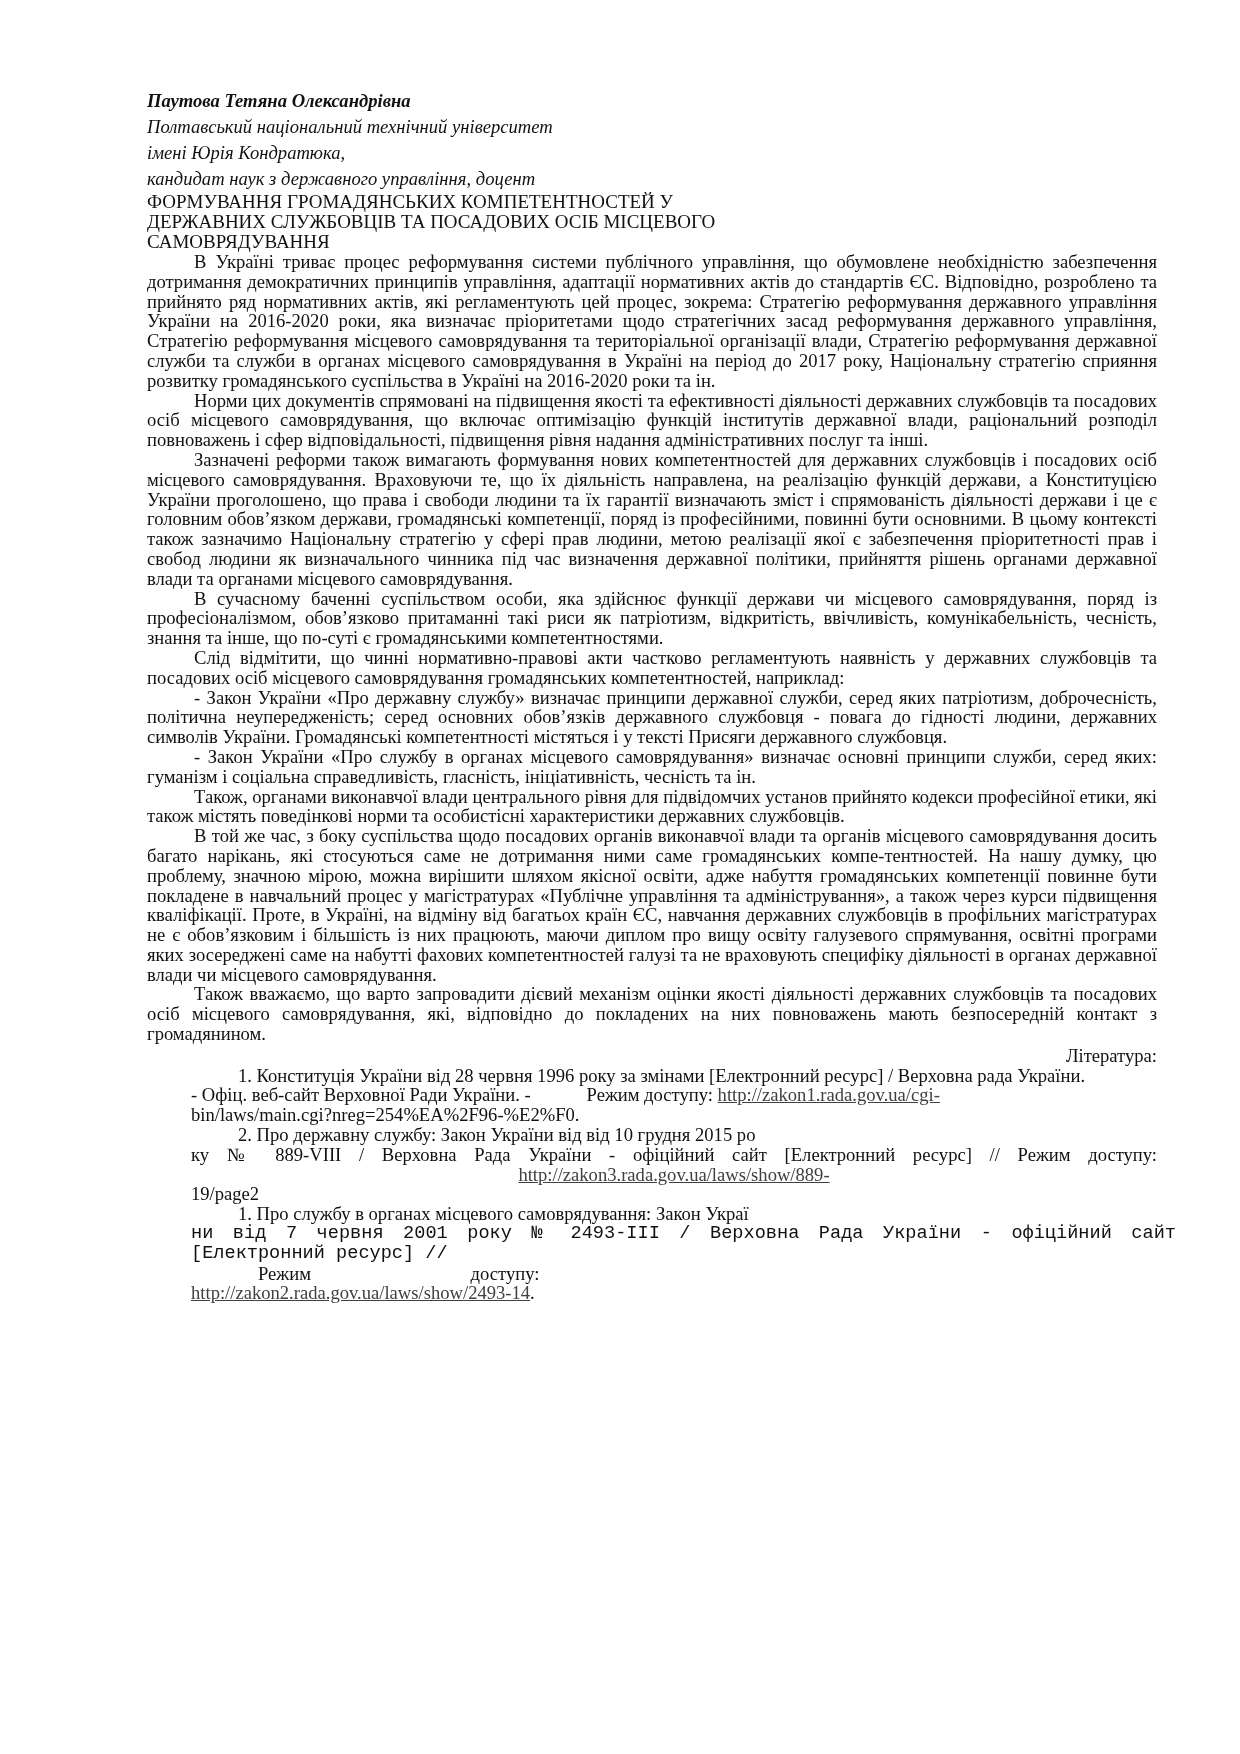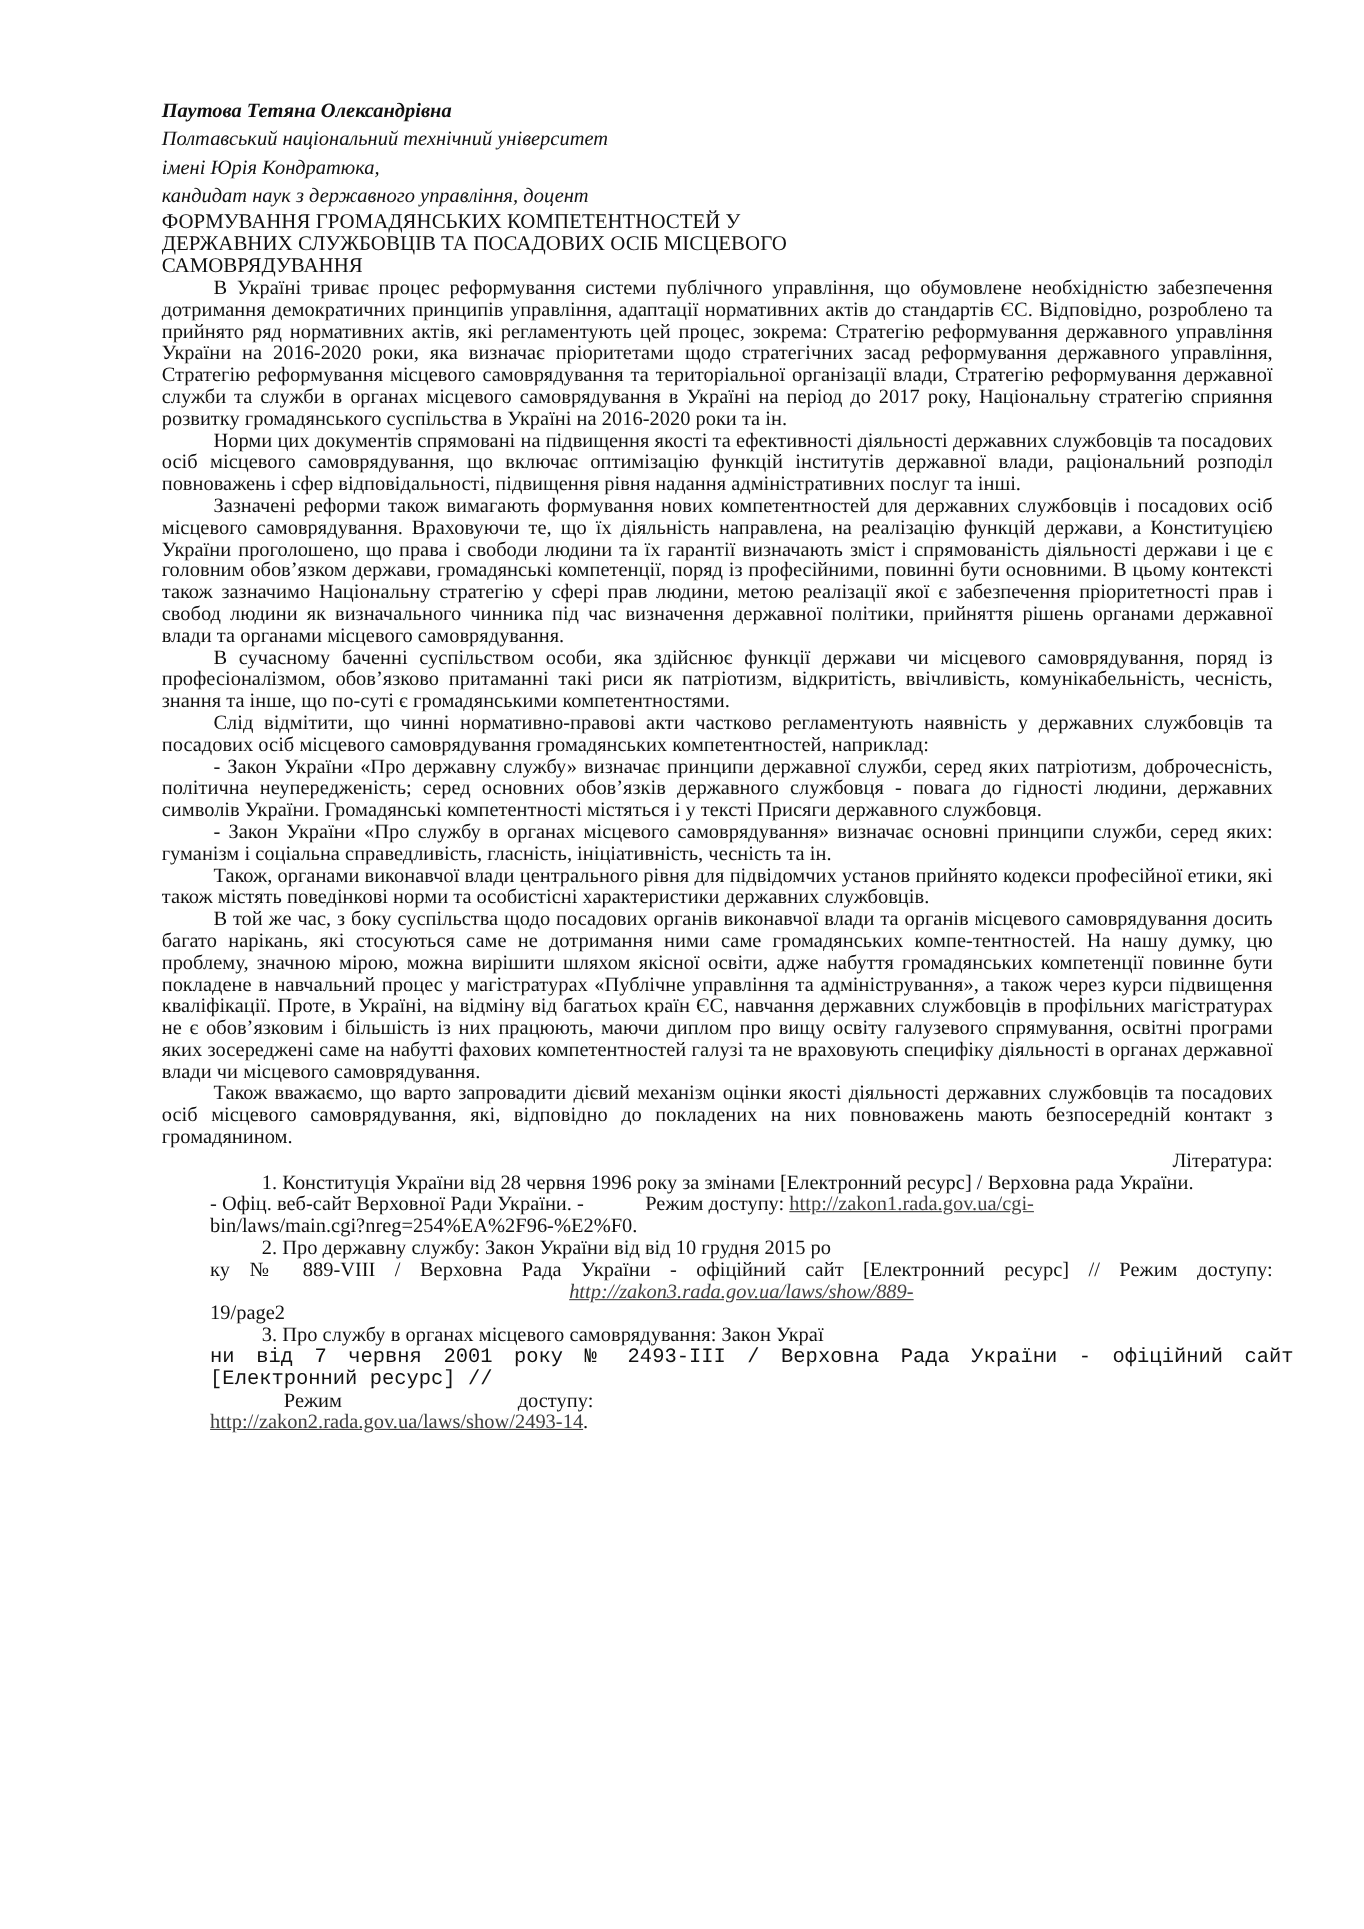--- a/index.html
+++ b/index.html
@@ -12,21 +12,21 @@
     .hdr { }
     .hdr .author { font-style: italic; font-weight: bold; line-height: 26px; }
     .hdr .aff { font-style: italic; line-height: 26px; }
     .hdr .title { text-transform: none; line-height: 20px; font-size: 19px; }
     p { margin: 0; text-align: justify; text-indent: 47px; }
     .lit-title { text-align: right; margin-top: 2px; }
     a.link { color: #404040; text-decoration: underline; }
     .ref { text-align: justify; margin-left: 44px; }
     .ref .line { display: block; }
     .ref .indent { padding-left: 47px; }
-    .center { text-align: center; display:block;font-style:italic; }
+    .center { text-align: center; display:block; }
     .spread { display: flex; justify-content: space-between; font-family: Liberation Mono, monospace; }
   </style>
 </head>
 <body>
 
 <div class="page">
 
   <div class="hdr">
     <div class="author">Паутова Тетяна Олександрівна</div>
     <div class="aff">Полтавський національний технічний університет</div>
@@ -59,21 +59,21 @@
   </div>
 
   <div class="ref">
     <span class="line indent">2.  Про державну службу: Закон України від від 10 грудня 2015 ро</span>
     <span class="line" style="text-align:justify;text-align-last:justify">ку № 889-VIII / Верховна Рада України - офіційний сайт [Електронний ресурс] // Режим доступу:</span>
     <span class="center"><a class="link">http://zakon3.rada.gov.ua/laws/show/889-</a></span>
     <span class="line">19/page2</span>
   </div>
 
   <div class="ref">
-    <span class="line indent">3.  Про службу в органах місцевого самоврядування: Закон Украї</span>
+    <span class="line indent">1.  Про службу в органах місцевого самоврядування: Закон Украї</span>
     <span class="line spread" style="width:985px">
       <span>ни від 7 червня 2001 року № 2493-ІІІ / Верховна Рада України - офіційний сайт [Електронний</span>
       <span>ресурс] //</span>
     </span>
     <span class="line" style="padding-left:67px">
       <span>Режим</span>
       <span style="margin-left:155px">доступу:</span>
     </span>
     <span class="line"><a class="link">http://zakon2.rada.gov.ua/laws/show/2493-14</a><span>.</span></span>
   </div>

